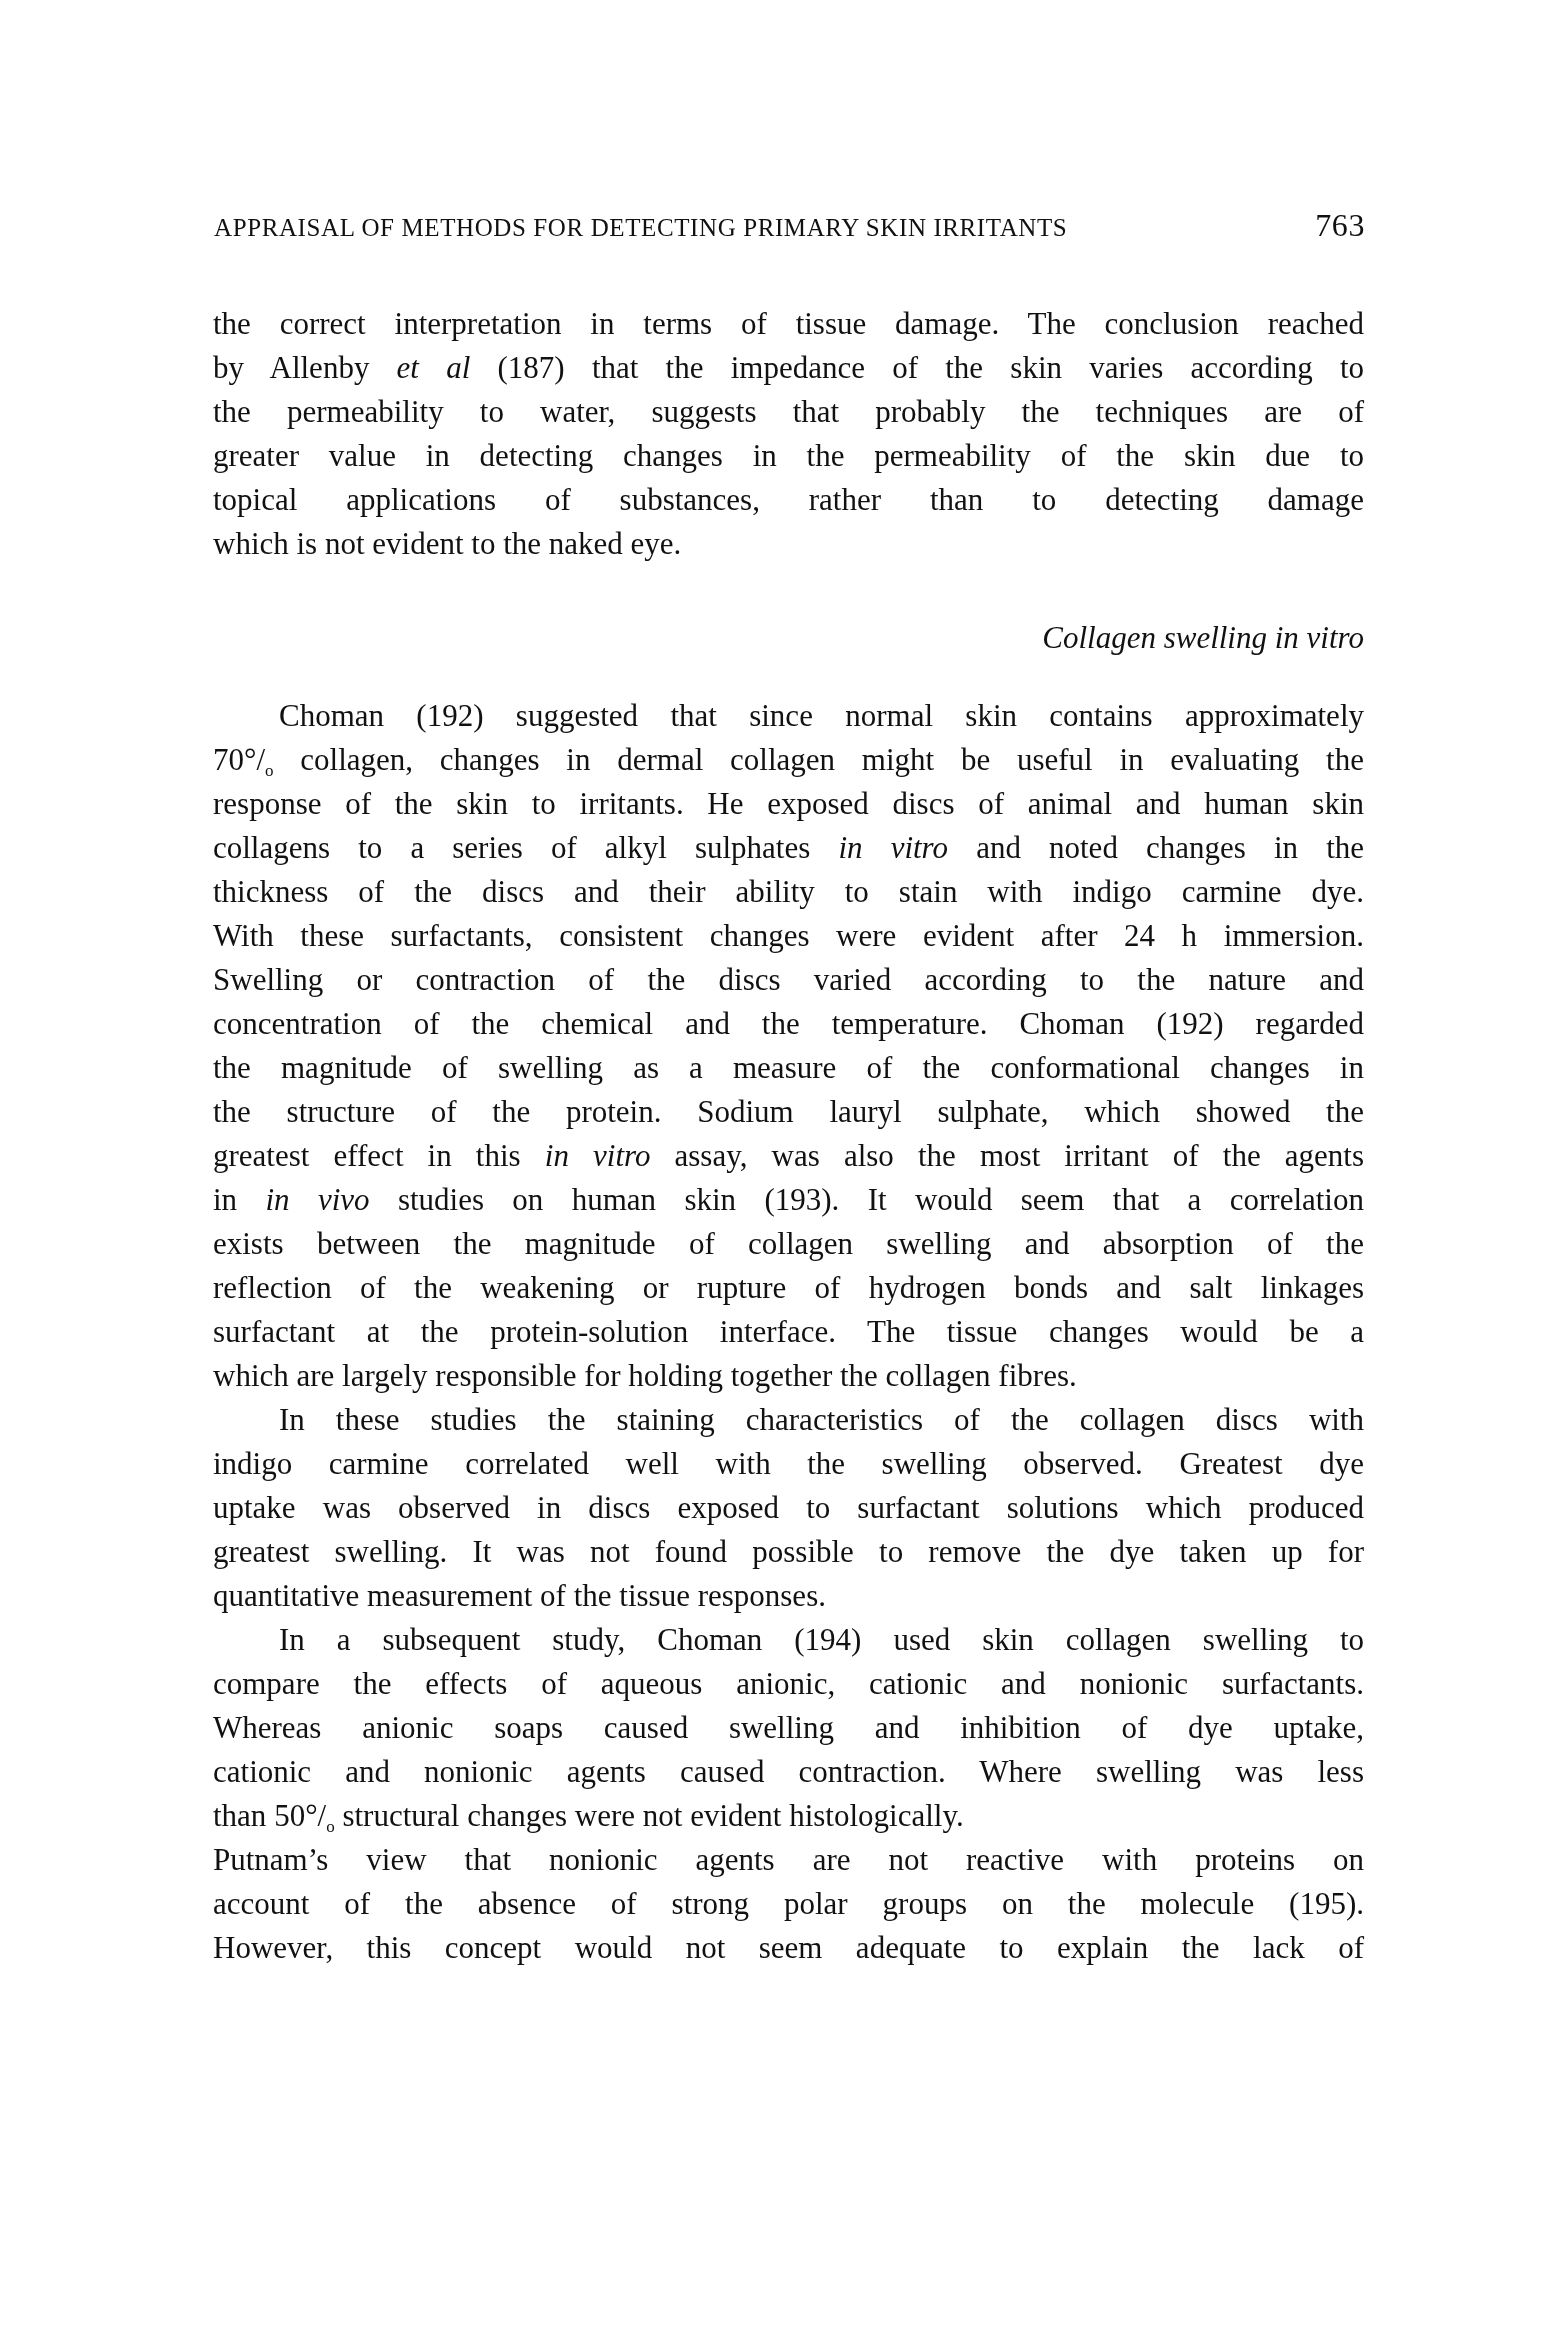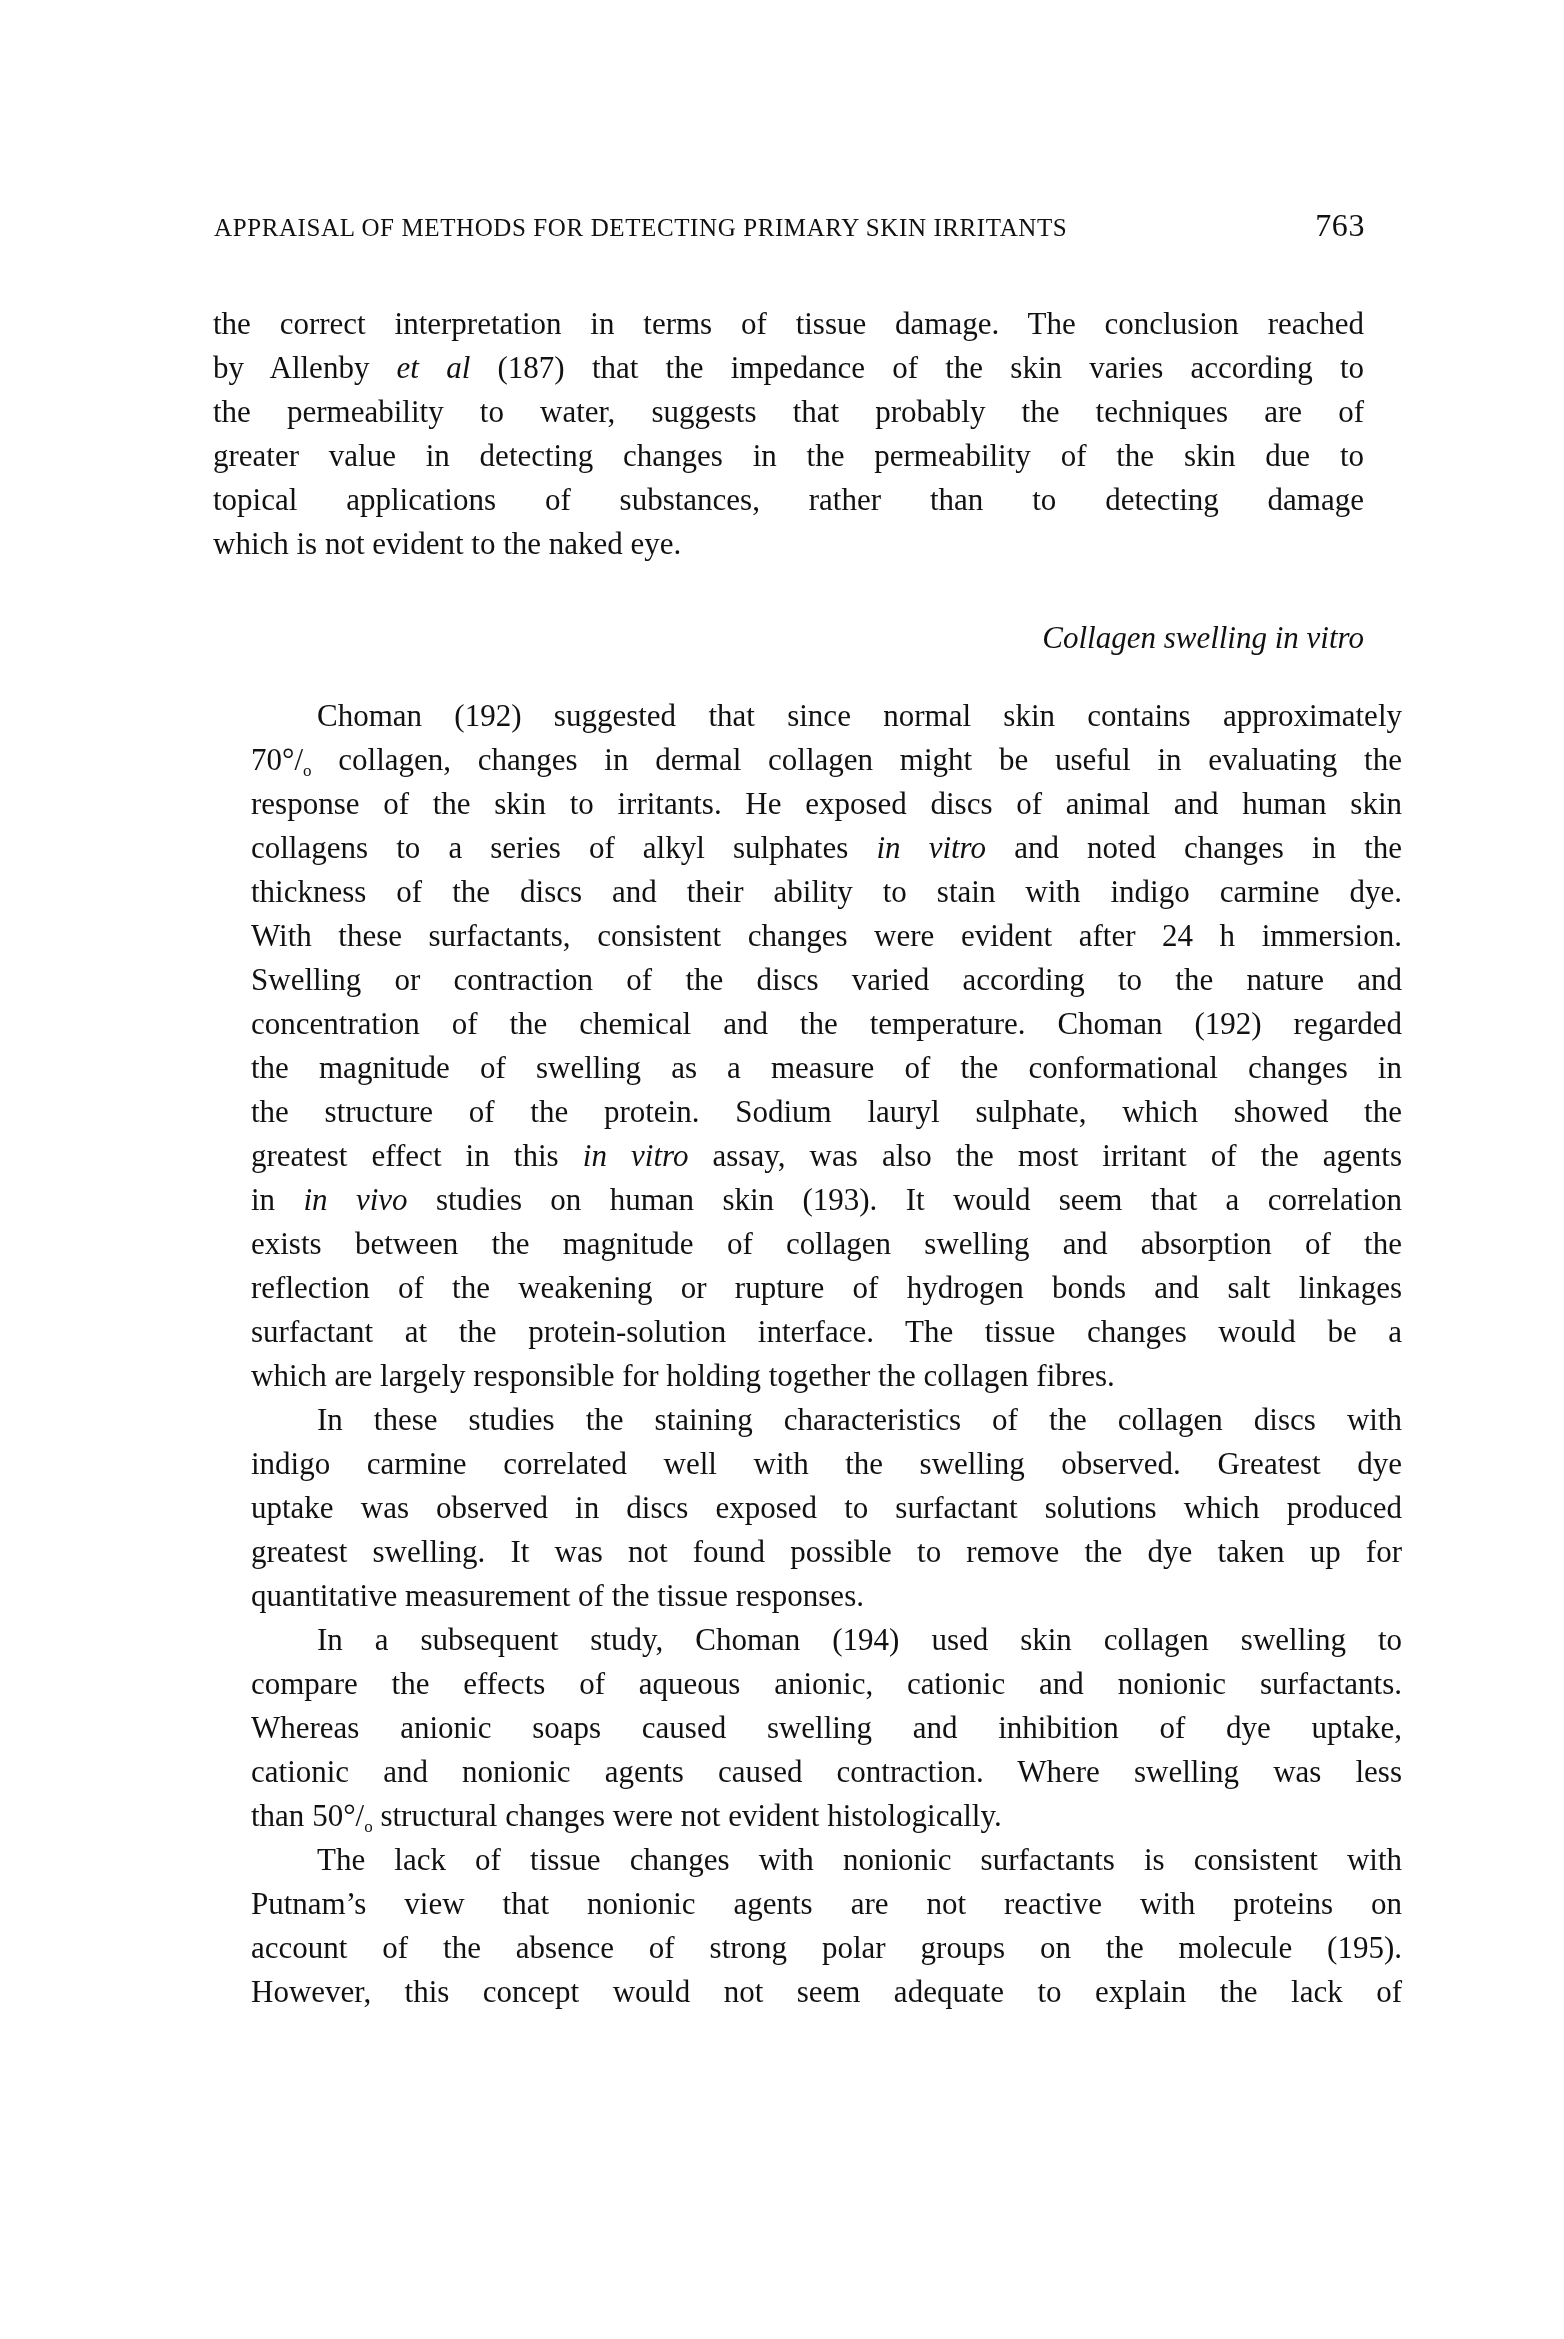--- a/index.html
+++ b/index.html
@@ -47,21 +47,21 @@
     <span class="line">the correct interpretation in terms of tissue damage. The conclusion reached</span>
     <span class="line">by Allenby <em>et al</em> (187) that the impedance of the skin varies according to</span>
     <span class="line">the permeability to water, suggests that probably the techniques are of</span>
     <span class="line">greater value in detecting changes in the permeability of the skin due to</span>
     <span class="line">topical applications of substances, rather than to detecting damage</span>
     <span class="line last">which is not evident to the naked eye.</span>
   </div>
 
   <div class="heading">Collagen swelling in vitro</div>
 
-  <div class="block" style="top:694px;margin-left:38px;">
+  <div class="block" style="top:694px;">
     <div>
       <span class="line indent">Choman (192) suggested that since normal skin contains approximately</span>
       <span class="line"><span class="pct">70°/<sub>o</sub></span> collagen, changes in dermal collagen might be useful in evaluating the</span>
       <span class="line">response of the skin to irritants. He exposed discs of animal and human skin</span>
       <span class="line">collagens to a series of alkyl sulphates <em>in vitro</em> and noted changes in the</span>
       <span class="line">thickness of the discs and their ability to stain with indigo carmine dye.</span>
       <span class="line">With these surfactants, consistent changes were evident after 24 h immersion.</span>
       <span class="line">Swelling or contraction of the discs varied according to the nature and</span>
       <span class="line">concentration of the chemical and the temperature. Choman (192) regarded</span>
       <span class="line">the magnitude of swelling as a measure of the conformational changes in</span>
@@ -81,21 +81,20 @@
       <span class="line last">quantitative measurement of the tissue responses.</span>
     </div>
     <div>
       <span class="line indent">In a subsequent study, Choman (194) used skin collagen swelling to</span>
       <span class="line">compare the effects of aqueous anionic, cationic and nonionic surfactants.</span>
       <span class="line">Whereas anionic soaps caused swelling and inhibition of dye uptake,</span>
       <span class="line">cationic and nonionic agents caused contraction. Where swelling was less</span>
       <span class="line last">than <span class="pct">50°/<sub>o</sub></span> structural changes were not evident histologically.</span>
     </div>
     <div>
-      <span class="line indent">The lack of tissue changes with nonionic surfactants is consistent with</span>
       <span class="line">Putnam’s view that nonionic agents are not reactive with proteins on</span>
       <span class="line">account of the absence of strong polar groups on the molecule (195).</span>
       <span class="line">However, this concept would not seem adequate to explain the lack of</span>
     </div>
   </div>
 
 </div>
 
 
 </body></html>

